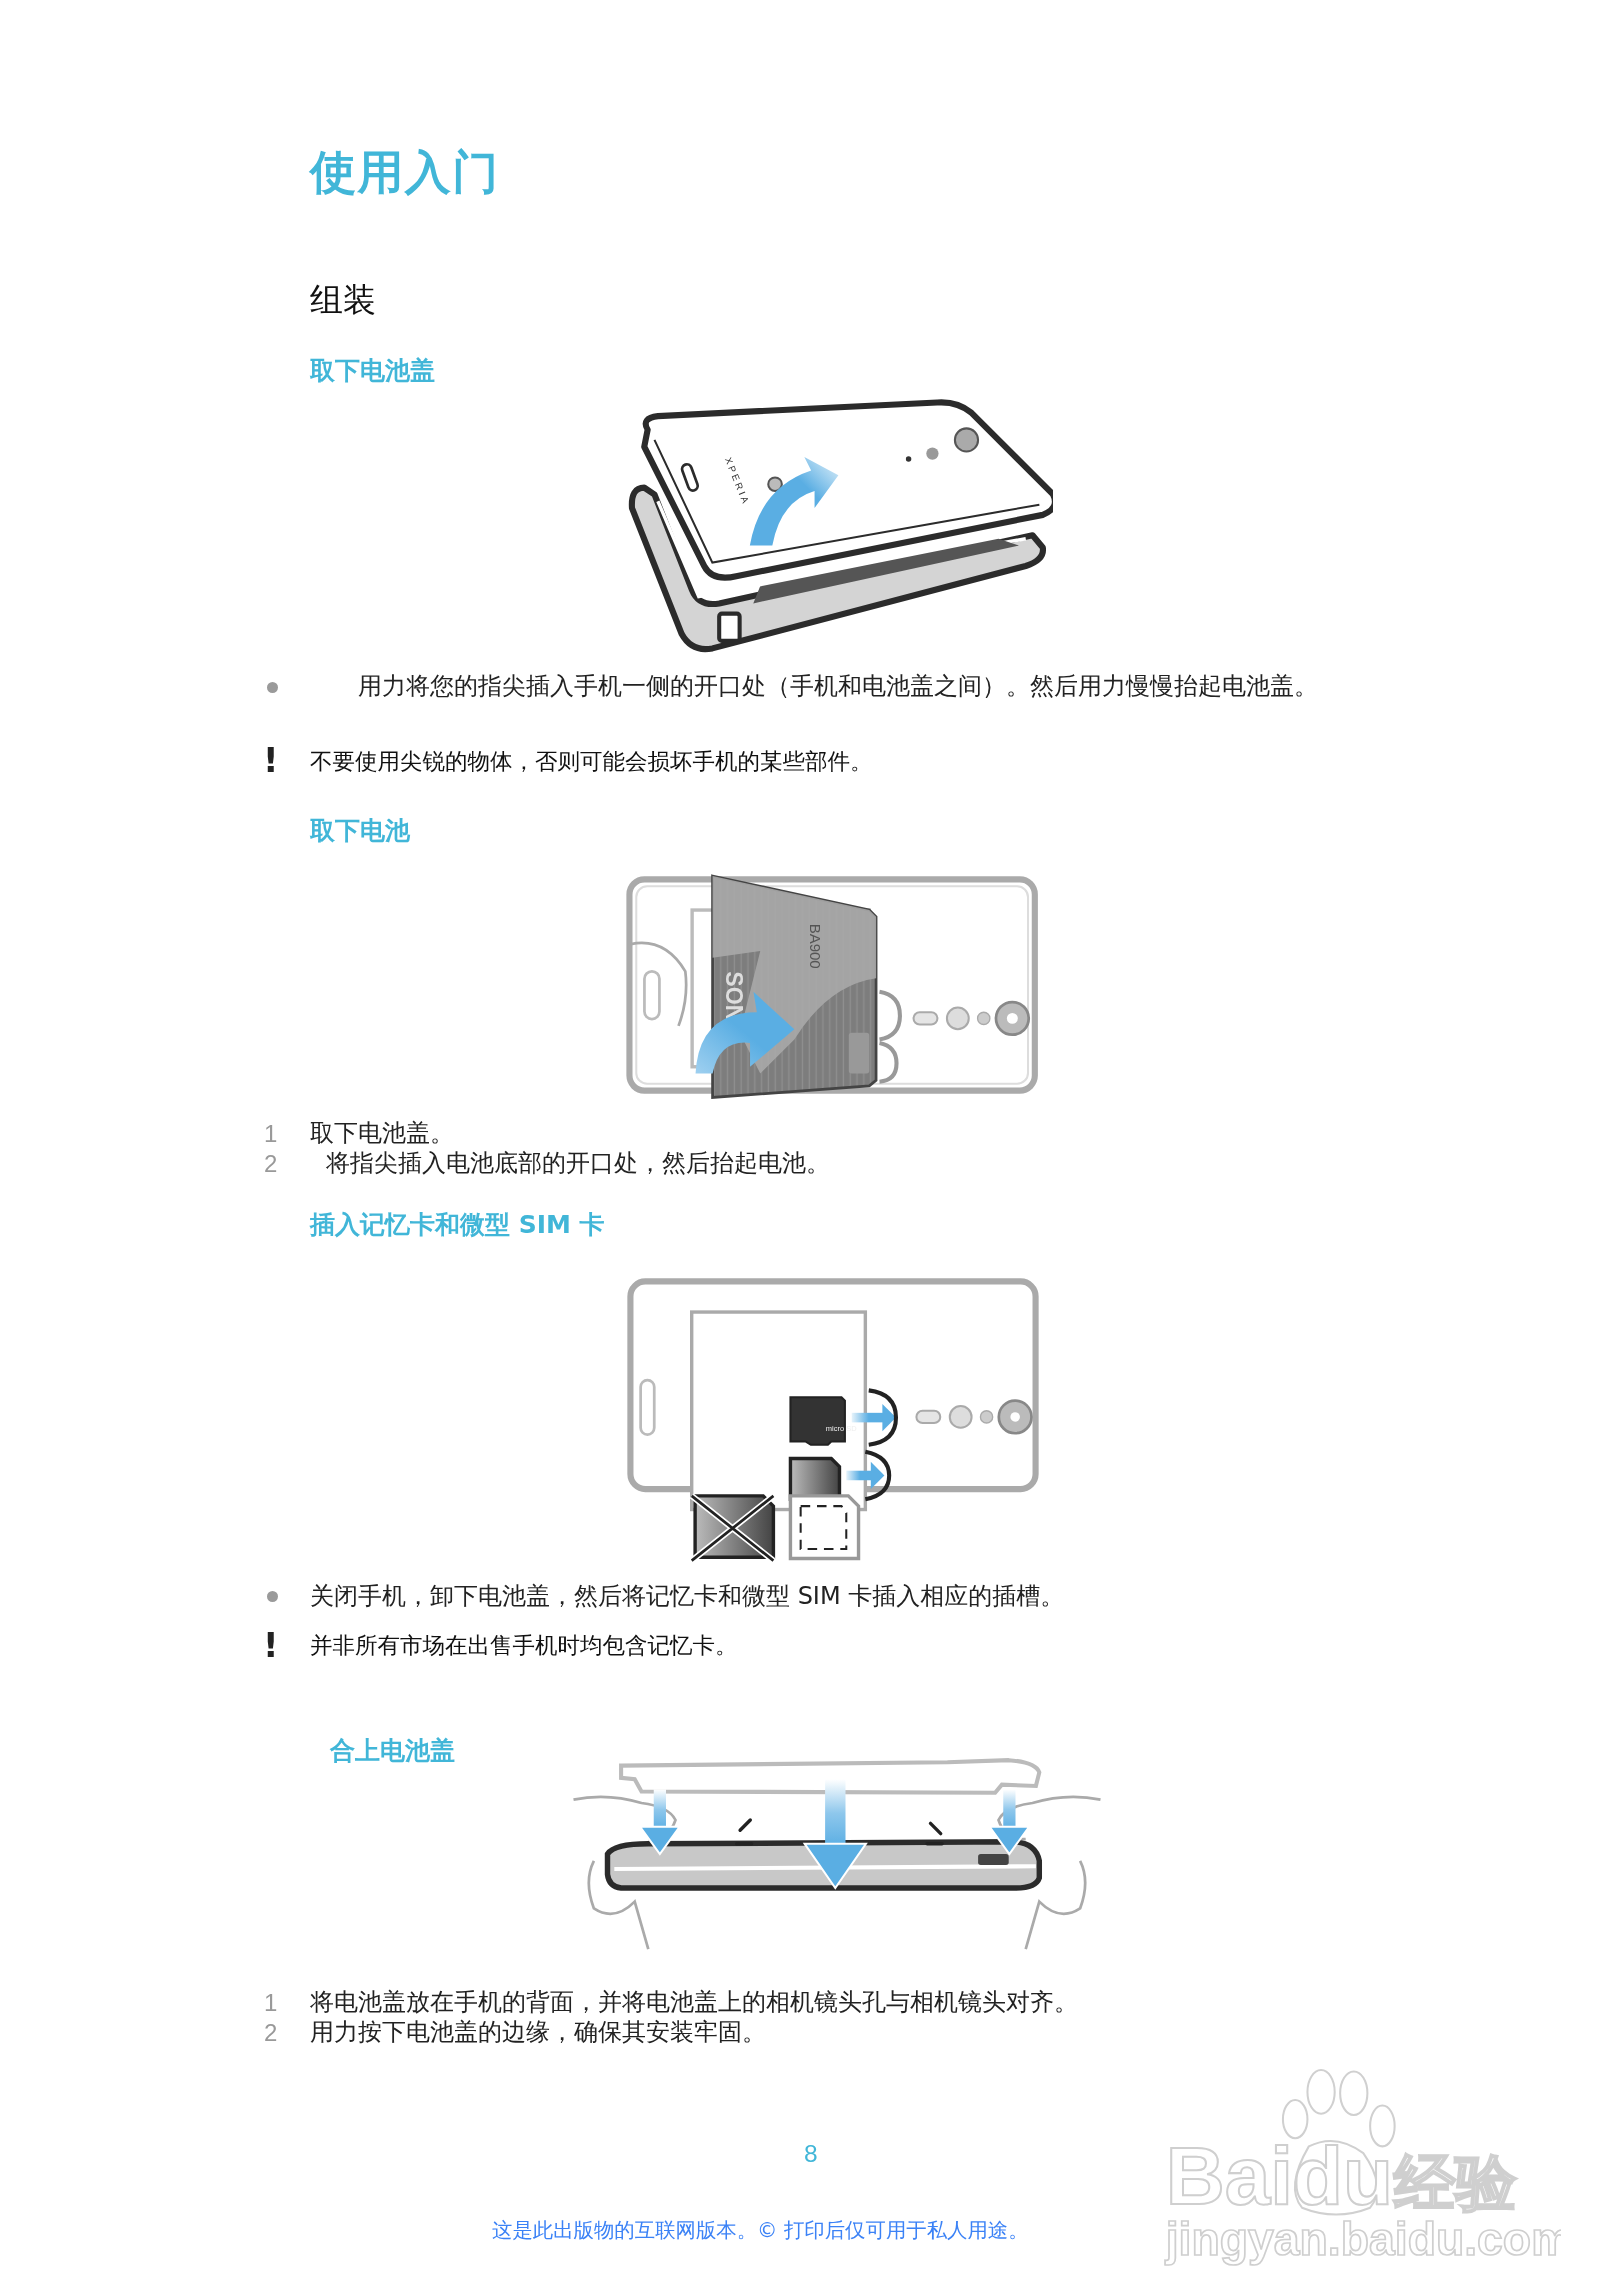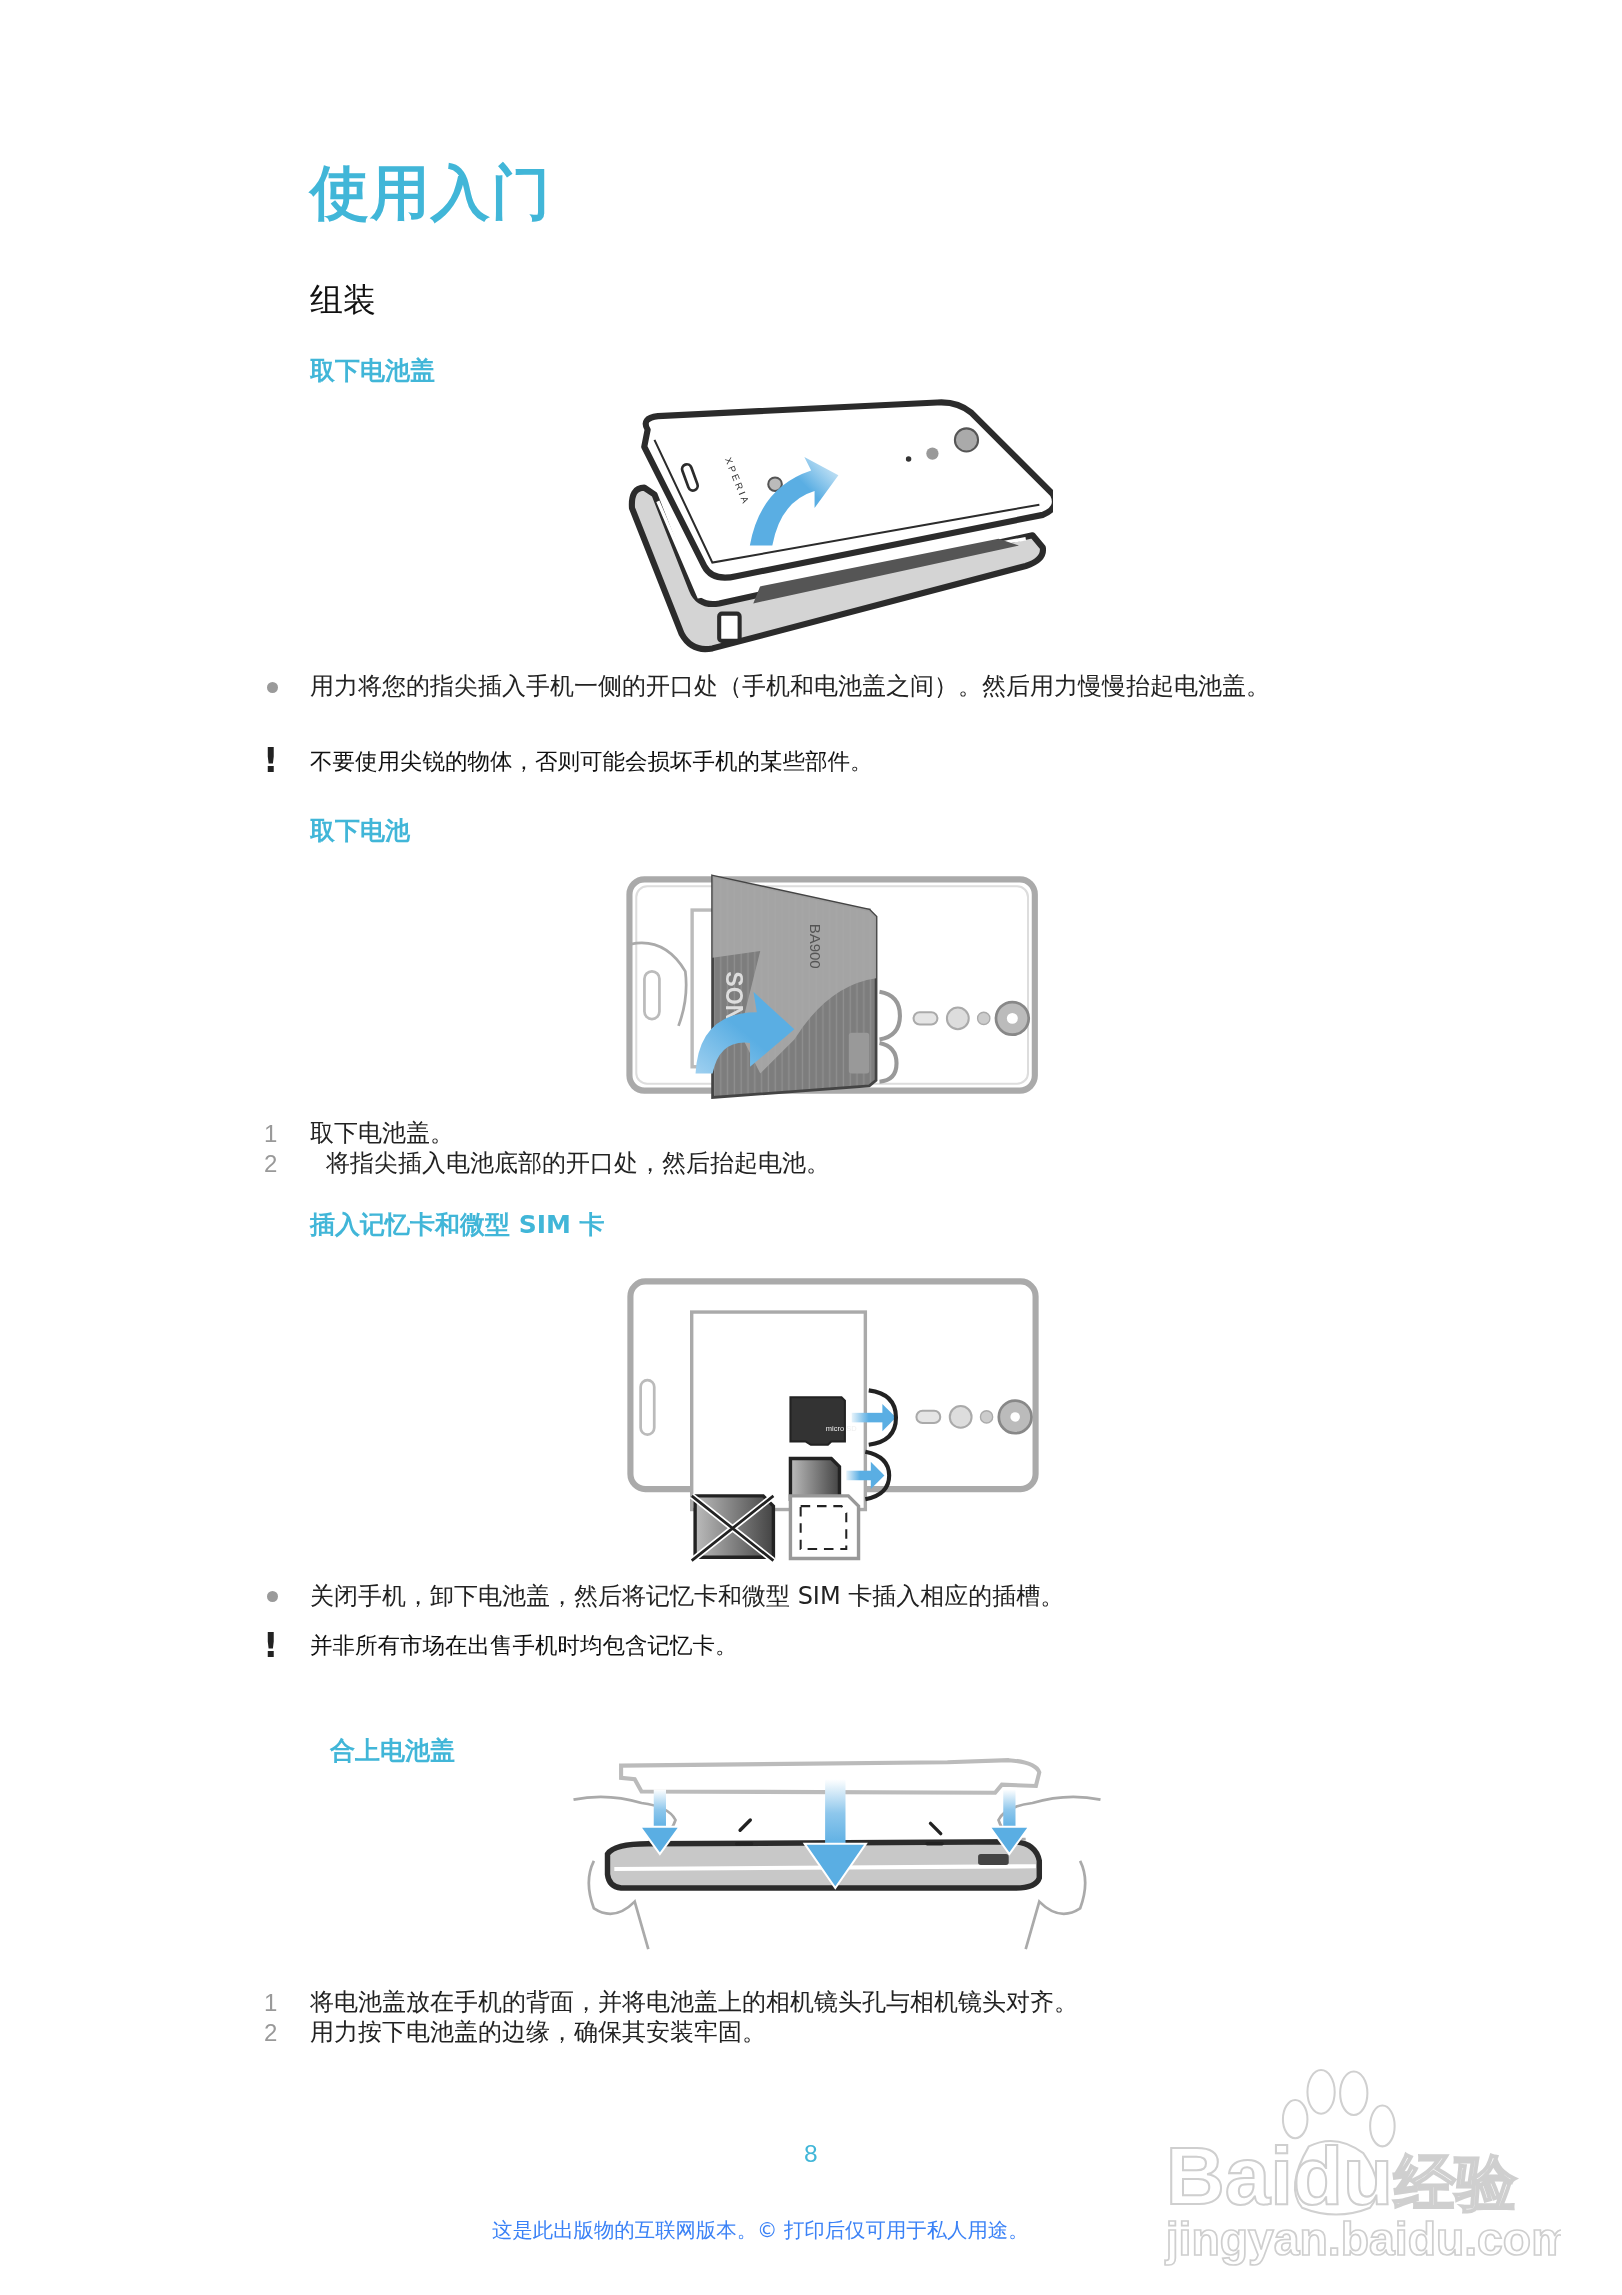--- a/index.html
+++ b/index.html
@@ -1,19 +1,19 @@
 <!DOCTYPE html>
 <html style="font-size:11px"><head>
 <meta charset="utf-8">
 <style>
   html, body { margin: 0; padding: 0; background: #ffffff; }
   body { width: 1623px; height: 2295px; position: relative; overflow: hidden;
          font-family: "DejaVu Sans", "Liberation Sans", sans-serif; color: #111; }
   .abs { position: absolute; }
-  .title { left: 310px; top: 149px; font-size: 59px; font-weight: bold; color: #41b6d8; line-height: 1; letter-spacing: 1.4px; margin-top: 14px; }
+  .title { left: 310px; top: 149px; font-size: 46px; font-weight: bold; color: #41b6d8; line-height: 1; letter-spacing: 1.4px; }
   .h2 { left: 310px; top: 283px; font-size: 33px; color: #111; line-height: 1; }
   .h3 { left: 310px; font-size: 25px; font-weight: bold; color: #41b6d8; line-height: 1; }
   .body-text { font-size: 24px; line-height: 31px; color: #222; }
   .para { left: 310px; width: 968px; }
   .bullet-dot { width: 11px; height: 11px; border-radius: 50%; background: #9a9a9a; left: 267px; }
   .warn-icon { left: 263px; font-size: 34px; font-weight: bold; color: #222; line-height: 1; font-family: "DejaVu Sans", sans-serif; }
   .warn-text { left: 310px; font-size: 22.5px; font-weight: normal; color: #111; line-height: 1; }
   .step-num { left: 264px; font-size: 24px; color: #999; font-family: "Liberation Sans", sans-serif; line-height: 31px; }
   .illus { position: absolute; }
   .page-num { left: 804px; top: 2140px; font-size: 24.5px; color: #41b6d8; font-family: "Liberation Sans", sans-serif; }
@@ -48,21 +48,21 @@
     <linearGradient id="arrowgrad1" x1="0" y1="1" x2="1" y2="0">
       <stop offset="0" stop-color="#5aaee3"></stop>
         <stop offset="0.65" stop-color="#5aaee3"></stop>
         <stop offset="1" stop-color="#e6f3fb"></stop>
     </linearGradient>
   </defs>
   <path d="M195 215 Q210 130 285 105 L275 85 L325 112 L290 160 L290 135 Q240 150 228 215 Z" fill="url(#arrowgrad1)"></path>
 </svg>
 
 <div class="abs bullet-dot" style="top:682px;"></div>
-<div class="abs para body-text" style="top:671px;">用力将您的指尖插入手机一侧的开口处（手机和电池盖之间）。然后用力慢慢抬起电池盖。</div>
+<div class="abs para body-text" style="top:671px;margin-left:48px;">用力将您的指尖插入手机一侧的开口处（手机和电池盖之间）。然后用力慢慢抬起电池盖。</div>
 
 <div class="abs warn-icon" style="top:743px;">!</div>
 <div class="abs warn-text" style="top:750px;">不要使用尖锐的物体，否则可能会损坏手机的某些部件。</div>
 
 <div class="abs h3" style="top:818px;">取下电池</div>
 
 <svg class="illus" style="left:624px; top:869px;" width="419" height="232" viewBox="0 0 615 340">
   <rect x="8" y="15" width="595" height="310" rx="22" fill="#fff" stroke="#aaa" stroke-width="9"></rect>
   <rect x="18" y="25" width="575" height="290" rx="16" fill="none" stroke="#ddd" stroke-width="3"></rect>
   <rect x="30" y="150" width="22" height="70" rx="11" fill="#fff" stroke="#bbb" stroke-width="4"></rect>

